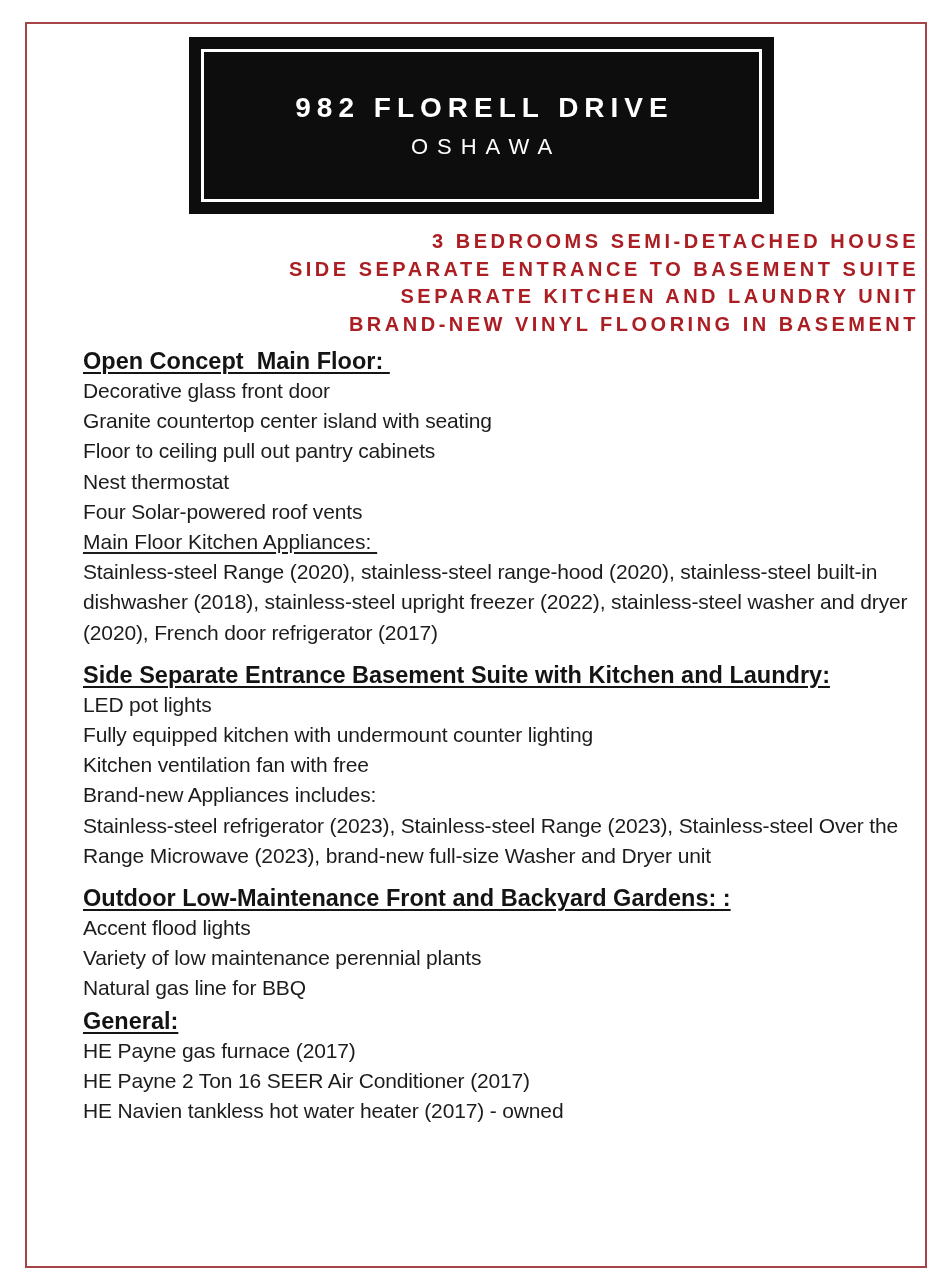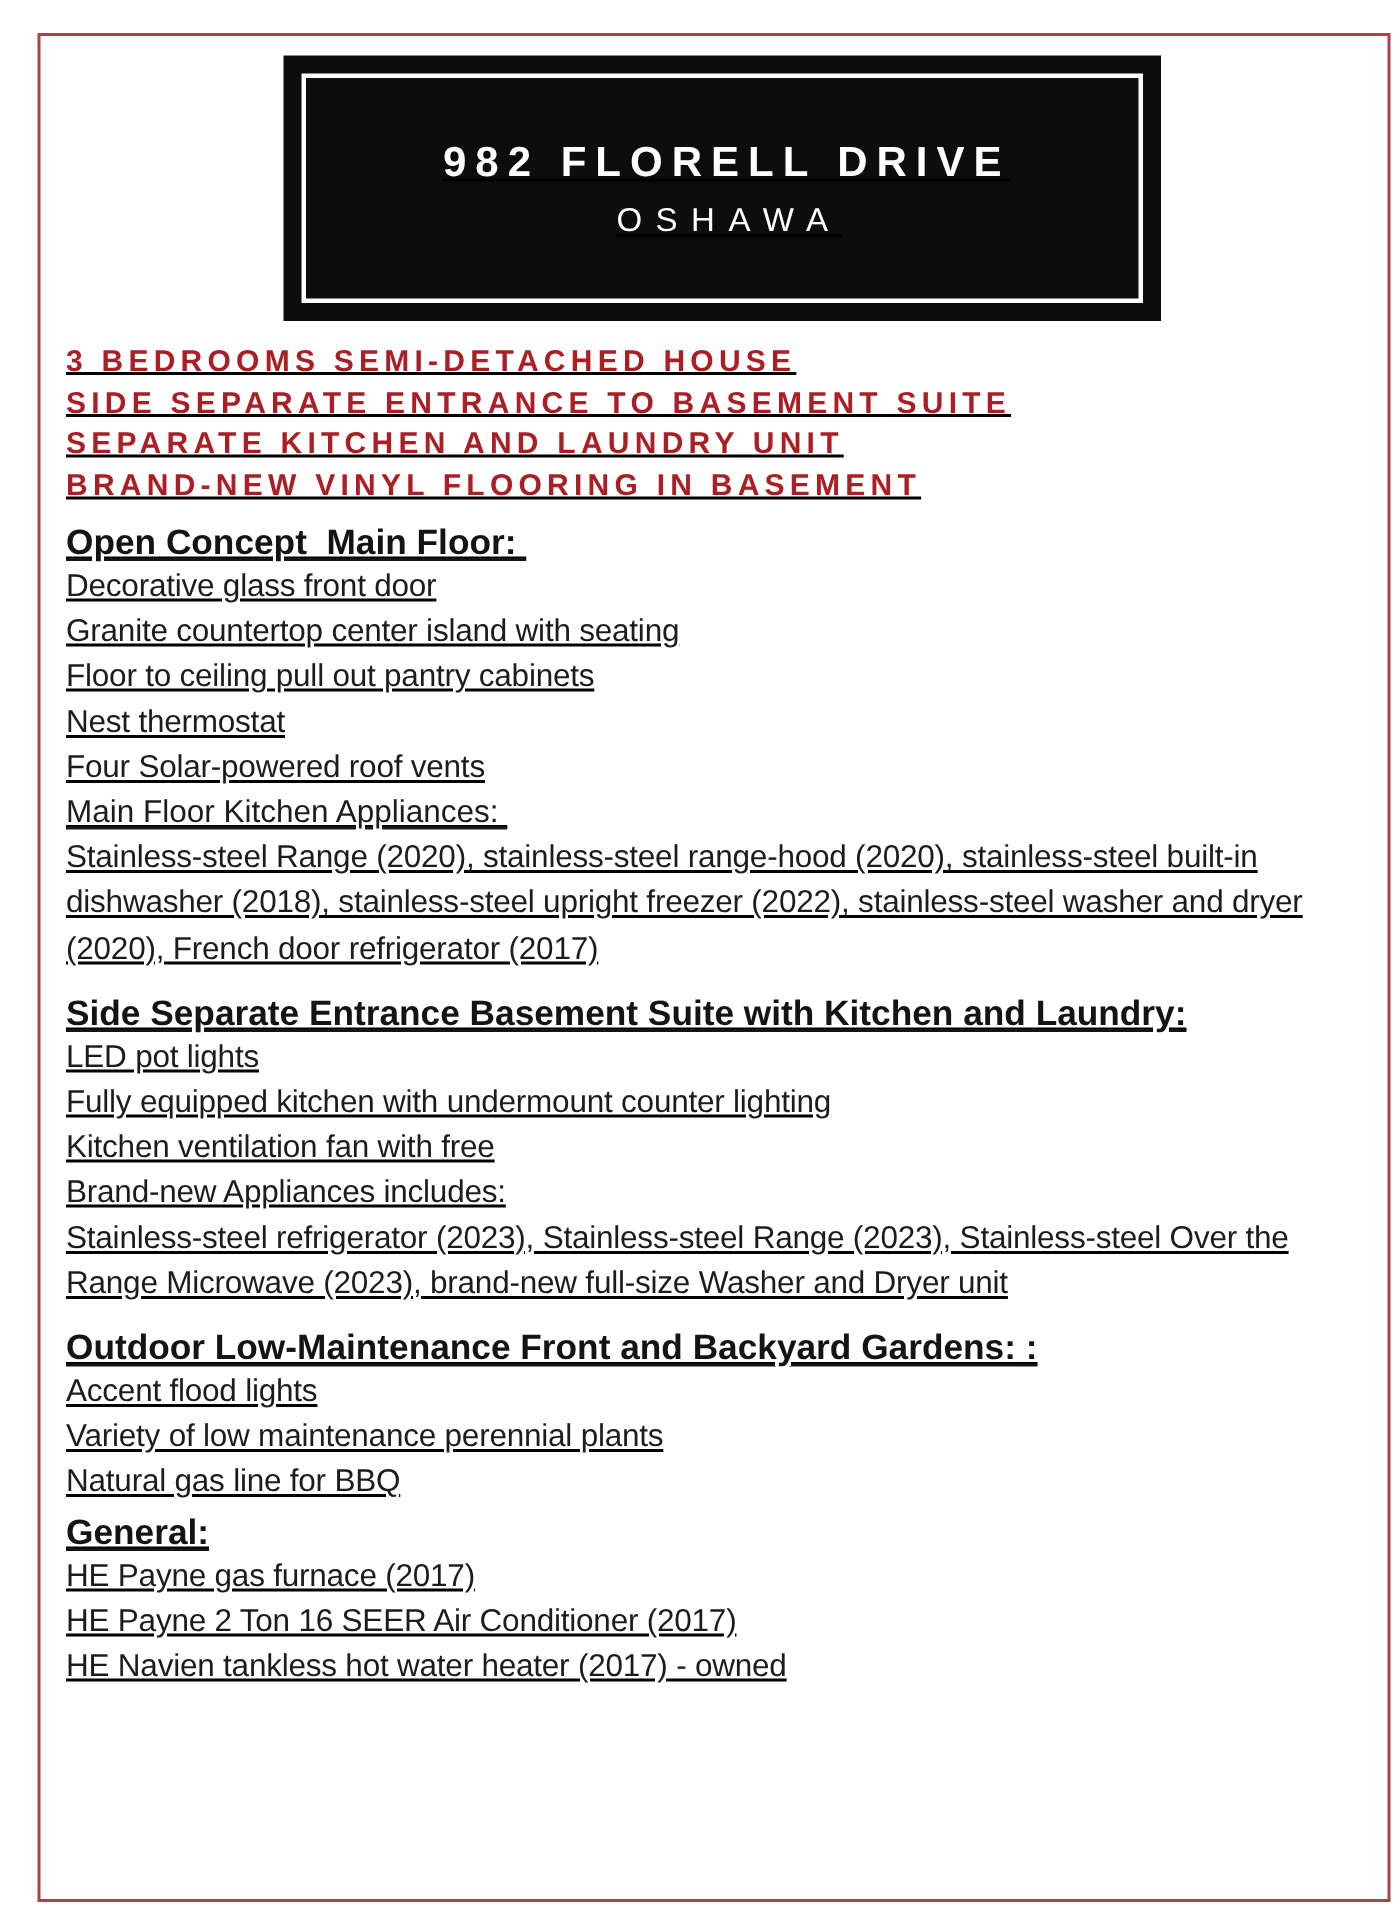--- a/index.html
+++ b/index.html
@@ -19,21 +19,20 @@
     position: absolute;
     left: 25px;
     top: 22px;
     width: 875px;
     height: 1242px;
     border: 2px solid #a64549;
     background: #ffffff;
     box-sizing: content-box;
     padding: 0 6px 0 17px;
     overflow: hidden;
-    text-decoration: underline;
   }
 
   
   .addr-box {
     width: 585px;
     height: 177px;
     margin: 13px auto 0 auto;
     background: #0d0d0d;
     box-sizing: border-box;
     padding: 12px;
@@ -63,34 +62,34 @@
     letter-spacing: 9px;
     margin-top: 10px;
     white-space: nowrap;
     text-indent: 9px;
     text-align: center;
   }
 
   
   .taglines {
     margin-top: 14px;
-    text-align: left;
+    text-align: right;
   }
   .tagline {
     color: #ab1e23;
     font-weight: bold;
     font-size: 20px;
     letter-spacing: 3.5px;
     line-height: 27.5px;
     white-space: nowrap;
   }
 
   
   .body-text { color: #1c1c1c; }
-  .sec { margin-top: 12px; }
+  .sec { margin-top: 12px; margin-left: 39px; }
   .sec.first { margin-top: 8px; }
   .sec.tight { margin-top: 2px; }
   .sec-heading {
     font-size: 23.5px;
     font-weight: bold;
     color: #141414;
     line-height: 30px;
     text-decoration: underline;
     text-decoration-thickness: 2px;
     text-underline-offset: 3px;

